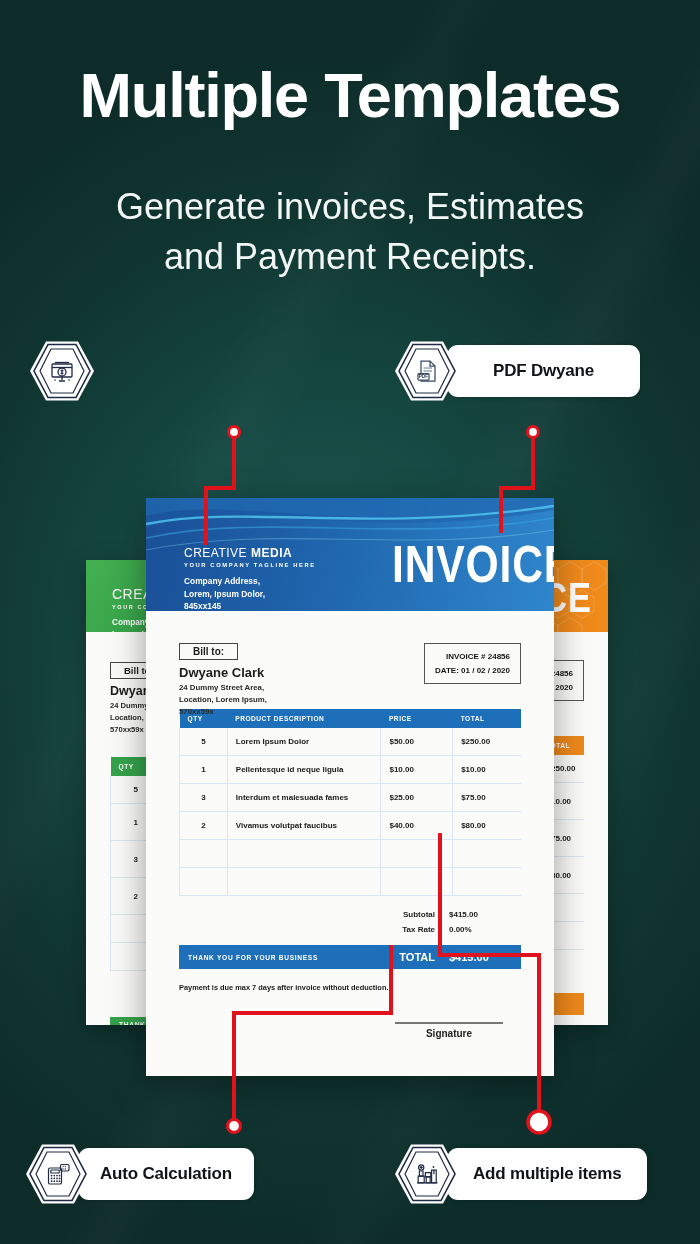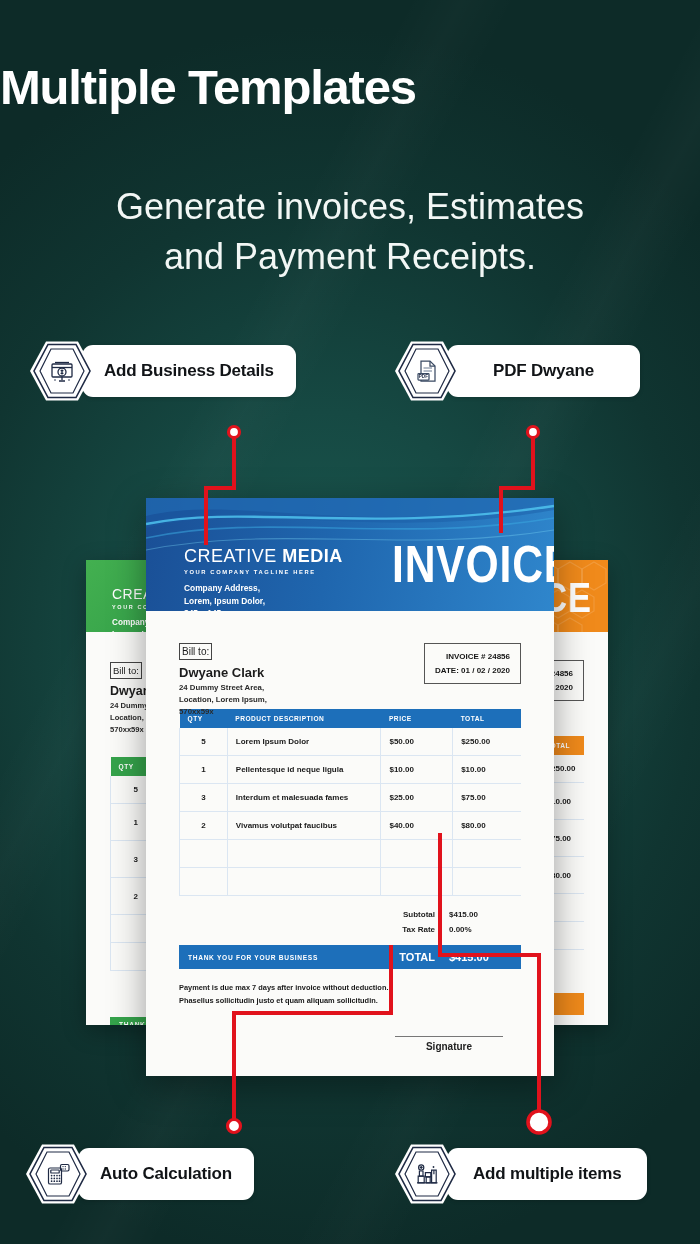--- a/index.html
+++ b/index.html
@@ -19,22 +19,23 @@
     position: absolute; inset: 0; pointer-events: none;
     background:
       linear-gradient(118deg, rgba(255,255,255,0.000) 30%, rgba(255,255,255,0.018) 34%, rgba(255,255,255,0.000) 38%),
       linear-gradient(118deg, rgba(255,255,255,0.000) 52%, rgba(255,255,255,0.022) 56%, rgba(255,255,255,0.000) 60%),
       linear-gradient(118deg, rgba(255,255,255,0.000) 70%, rgba(255,255,255,0.014) 74%, rgba(255,255,255,0.000) 78%);
   }
 
   
   .headline {
     position: absolute; left: 0; right: 0; top: 62px;
+    text-align: center;
     color: #ffffff;
-    font-size: 49px;
+    font-size: 63px;
     font-weight: 800;
     letter-spacing: -1.2px;
     line-height: 1.05;
   }
   .subhead {
     position: absolute; left: 40px; right: 40px; top: 182px;
     text-align: center;
     color: #f2f7f5;
     font-size: 36px;
     font-weight: 400;
@@ -130,22 +131,22 @@
     font-family: "Liberation Sans Narrow", "Liberation Sans", sans-serif;
     transform: scaleX(0.82); transform-origin: left center;
     letter-spacing: 1px;
   }
 
   
   .body { position: relative; padding: 0; color: #1c1c1c; }
   .billbox {
     display: inline-block;
     border: 1.2px solid #444;
-    padding: 2px 2px;
-    font-size: 9.5px; font-weight: 400;
+    padding: 2px 13px;
+    font-size: 9.5px; font-weight: 700;
   }
   .billname { font-size: 12.5px; font-weight: 800; margin-top: 5px; }
   .billaddr { font-size: 7.6px; font-weight: 600; line-height: 1.55; margin-top: 2px; color: #2a2a2a; }
   .metabox {
     position: absolute; right: 0; top: 0;
     border: 1.2px solid #555; padding: 6px 10px;
     text-align: right;
     font-size: 8px; font-weight: 800; line-height: 1.7; color: #151515;
   }
 
@@ -385,21 +386,21 @@
 <div class="card" id="card-blue">
   <div class="hdr hdr-blue">
     <svg class="wave" viewBox="0 0 408 113" preserveAspectRatio="none">
       <path d="M0,18 C90,-4 210,40 408,4 L408,0 L0,0 Z" fill="#2a7fc4" opacity="0.55"></path>
       <path d="M0,30 C110,2 230,44 408,12 L408,0 L0,0 Z" fill="#1b5ba3" opacity="0.45"></path>
       <path d="M0,26 C100,6 220,36 408,8" fill="none" stroke="#4fc3ef" stroke-width="2.4" opacity="0.85"></path>
       <path d="M0,40 C120,14 250,46 408,20" fill="none" stroke="#3aa8e0" stroke-width="1.6" opacity="0.55"></path>
       <path d="M0,52 C130,26 260,56 408,32" fill="none" stroke="#79d4f5" stroke-width="1.1" opacity="0.38"></path>
     </svg>
     <div class="brandblock" style="left:38px; top:48px;">
-      <div class="brand-name" style="font-size:18px;text-align:right;"><span>CREATIVE </span><b>MEDIA</b></div>
+      <div class="brand-name" style="font-size:12px;"><span>CREATIVE </span><b>MEDIA</b></div>
       <div class="brand-tag" style="font-size:5.8px;">YOUR COMPANY TAGLINE HERE</div>
       <div class="brand-addr" style="font-size:8.4px;">
         <div>Company Address,</div>
         <div>Lorem, Ipsum Dolor,</div>
         <div>845xx145</div>
       </div>
     </div>
     <div class="invword" style="left:246px; top:36px; font-size:52px;">INVOICE</div>
   </div>
 
@@ -477,21 +478,20 @@
     </div>
 
     <div class="totalbar tb-blue" style="margin-top:8px; height:24px;">
       <div class="thanks">THANK YOU FOR YOUR BUSINESS</div>
       <div class="tword">TOTAL</div>
       <div class="tamt">$415.00</div>
     </div>
 
     <div class="note">
       <div>Payment is due max 7 days after invoice without deduction.</div>
-      <div>Phasellus sollicitudin justo et quam aliquam sollicitudin.</div>
     </div>
 
     <div class="sigwrap" style="margin-top:28px; text-align:right; padding-right:18px;">
       <div class="sigline" style="margin:0 0 0 auto;"></div>
       <div class="siglbl" style="text-align:center; width:108px; margin-left:auto;">Signature</div>
     </div>
   </div>
 </div>
 
 <svg id="connectors" viewBox="0 0 700 1244">
@@ -526,21 +526,20 @@
           <line x1="8" y1="6.5" x2="22" y2="6.5"></line>
           <circle cx="15" cy="16" r="4"></circle>
           <path d="M15 13.6 v4.8 M13.6 14.6 h2.8 M13.6 17.4 h2.8"></path>
           <path d="M15 21 v3 M12 25 h6"></path>
           <circle cx="8" cy="24" r="0.8" fill="#1f2a44" stroke="none"></circle>
           <circle cx="22" cy="24" r="0.8" fill="#1f2a44" stroke="none"></circle>
         </g>
       </svg>
     </div>
   </div>
-  <div class="pill">Add Business Details</div>
 </div>
 
 <div class="badge" id="badge-pdf-preview">
   <div class="hex">
     <div class="outer"></div>
     <svg class="ring" viewBox="0 0 64 64">
       <polygon points="18,5.5 46,5.5 60,32 46,58.5 18,58.5 4,32" fill="none" stroke="#1f2a44" stroke-width="1.6"></polygon>
       <polygon points="21,10 43,10 54,32 43,54 21,54 10,32" fill="none" stroke="#1f2a44" stroke-width="1.2"></polygon>
     </svg>
     <div class="glyph">

